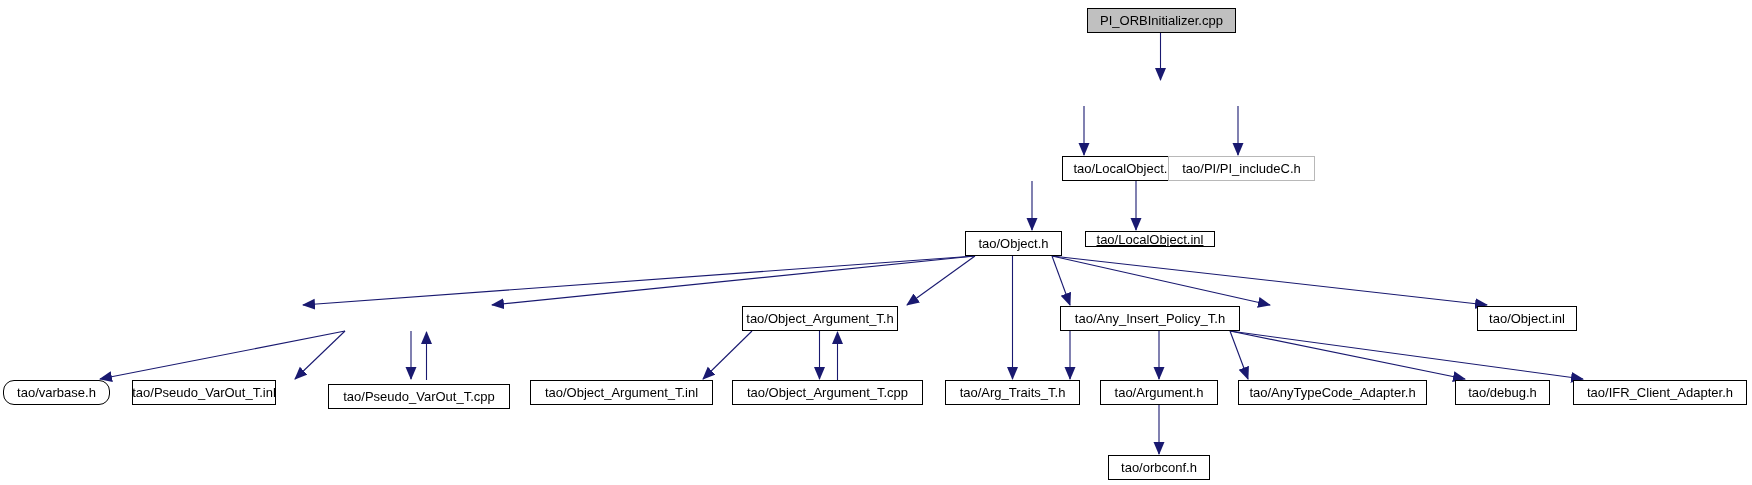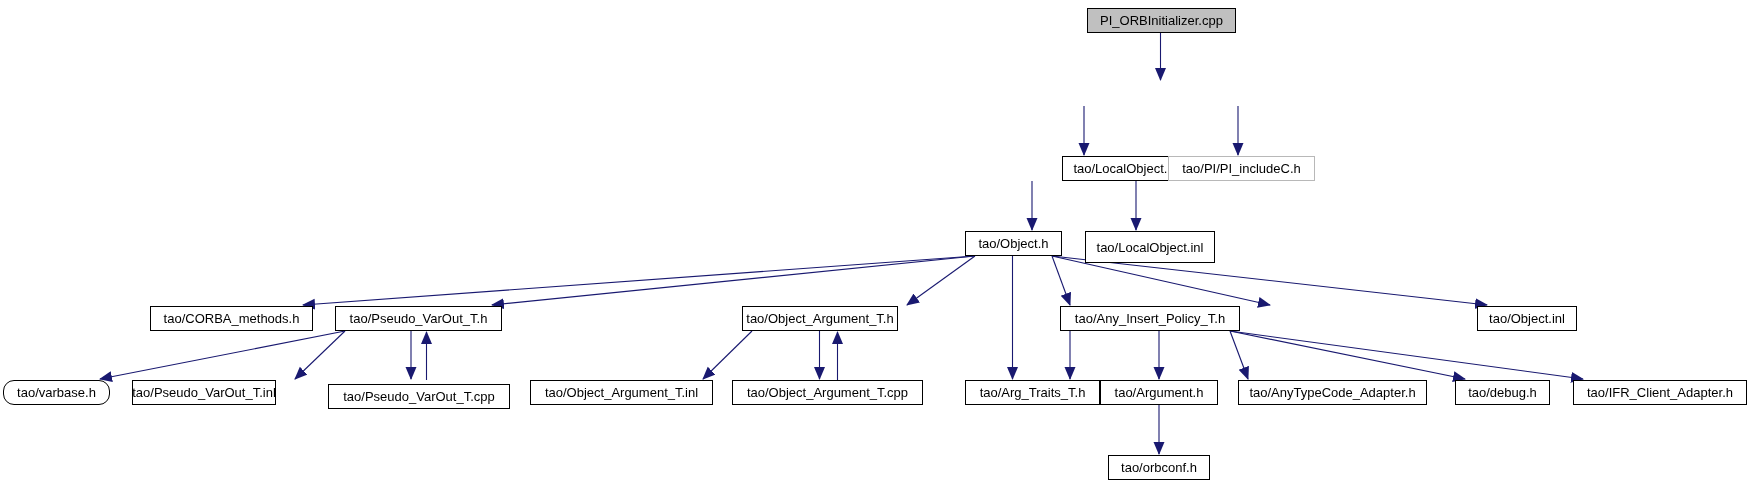--- a/index.html
+++ b/index.html
@@ -54,30 +54,28 @@
       <line x1="1230" y1="331" x2="1248" y2="379" class="edge" marker-end="url(#arrowhead)"></line>
       <line x1="1230" y1="331" x2="1465" y2="379" class="edge" marker-end="url(#arrowhead)"></line>
       <line x1="1230" y1="331" x2="1583" y2="379" class="edge" marker-end="url(#arrowhead)"></line>
       <line x1="1159" y1="405" x2="1159" y2="454" class="edge" marker-end="url(#arrowhead)"></line>
     </svg>
 
   <div class="node root" style="left: 1087px; top: 8px; width: 149px; height: 25px;">PI_ORBInitializer.cpp</div>
   <div class="node" style="left: 1022px; top: 156px; width: 124px; height: 25px; margin-left: 40px;">tao/LocalObject.h</div>
   <div class="node external" style="left: 1168px; top: 156px; width: 147px; height: 25px;">tao/PI/PI_includeC.h</div>
   <div class="node" style="left: 965px; top: 231px; width: 97px; height: 25px;">tao/Object.h</div>
-  <div class="node" style="left: 1085px; top: 231px; width: 130px; height: 32px;">tao/LocalObject.inl</div>
-  <div class="node" style="left: 150px; top: 306px; width: 163px; height: 25px;">tao/CORBA_methods.h</div>
-  <div class="node" style="left: 335px; top: 306px; width: 167px; height: 25px;">tao/Pseudo_VarOut_T.h</div>
+  <div class="node" style="left: 1085px; top: 231px; width: 130px; height: 16px; text-decoration: underline;">tao/LocalObject.inl</div>
   <div class="node" style="left: 742px; top: 306px; width: 156px; height: 25px;">tao/Object_Argument_T.h</div>
   <div class="node" style="left: 1060px; top: 306px; width: 180px; height: 25px;">tao/Any_Insert_Policy_T.h</div>
   <div class="node" style="left: 1477px; top: 306px; width: 100px; height: 25px;">tao/Object.inl</div>
   <div class="node" style="left: 3px; top: 380px; width: 107px; height: 25px; border-radius: 11px;">tao/varbase.h</div>
   <div class="node" style="left: 132px; top: 380px; width: 144px; height: 25px;">tao/Pseudo_VarOut_T.inl</div>
   <div class="node" style="left: 328px; top: 384px; width: 182px; height: 25px;">tao/Pseudo_VarOut_T.cpp</div>
   <div class="node" style="left: 530px; top: 380px; width: 183px; height: 25px;">tao/Object_Argument_T.inl</div>
   <div class="node" style="left: 732px; top: 380px; width: 191px; height: 25px;">tao/Object_Argument_T.cpp</div>
-  <div class="node" style="left: 945px; top: 380px; width: 135px; height: 25px; margin-left: 20px;">tao/Arg_Traits_T.h</div>
+  <div class="node" style="left: 945px; top: 380px; width: 135px; height: 25px;">tao/Arg_Traits_T.h</div>
   <div class="node" style="left: 1100px; top: 380px; width: 118px; height: 25px;">tao/Argument.h</div>
   <div class="node" style="left: 1238px; top: 380px; width: 189px; height: 25px;">tao/AnyTypeCode_Adapter.h</div>
   <div class="node" style="left: 1455px; top: 380px; width: 95px; height: 25px;">tao/debug.h</div>
   <div class="node" style="left: 1573px; top: 380px; width: 174px; height: 25px;">tao/IFR_Client_Adapter.h</div>
   <div class="node" style="left: 1108px; top: 455px; width: 102px; height: 25px;">tao/orbconf.h</div>
 </div>
 
 </body></html>

